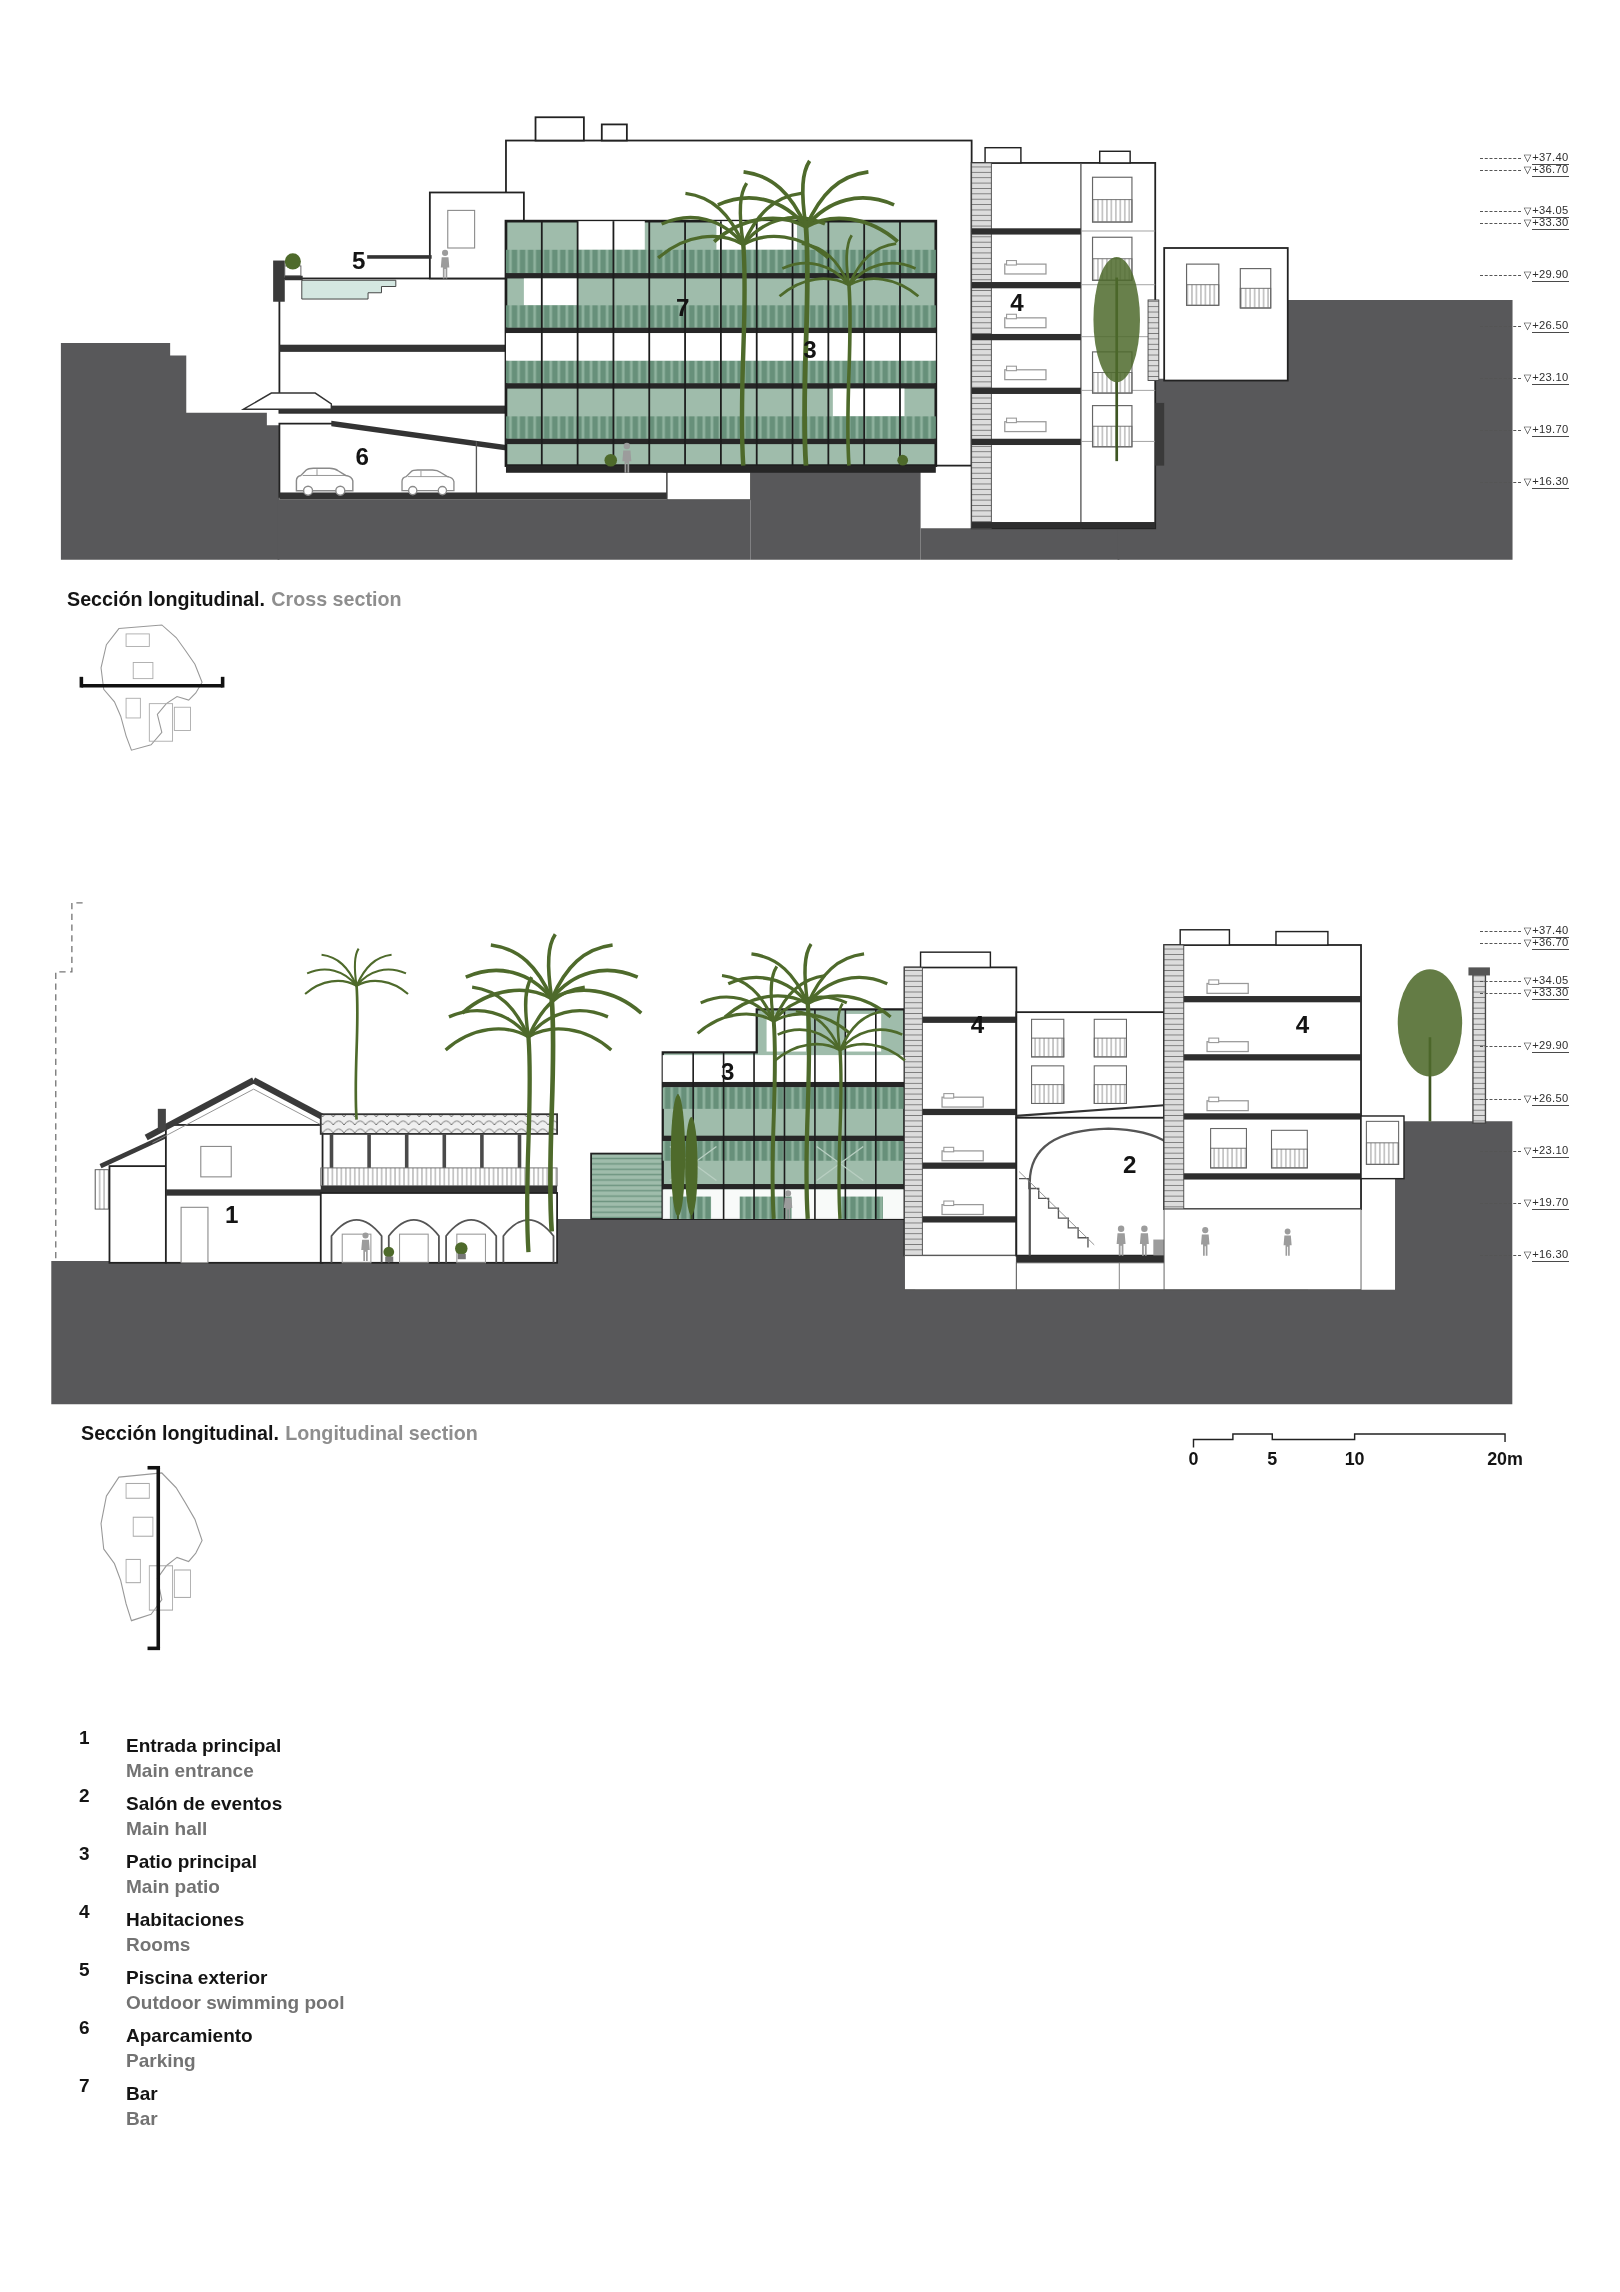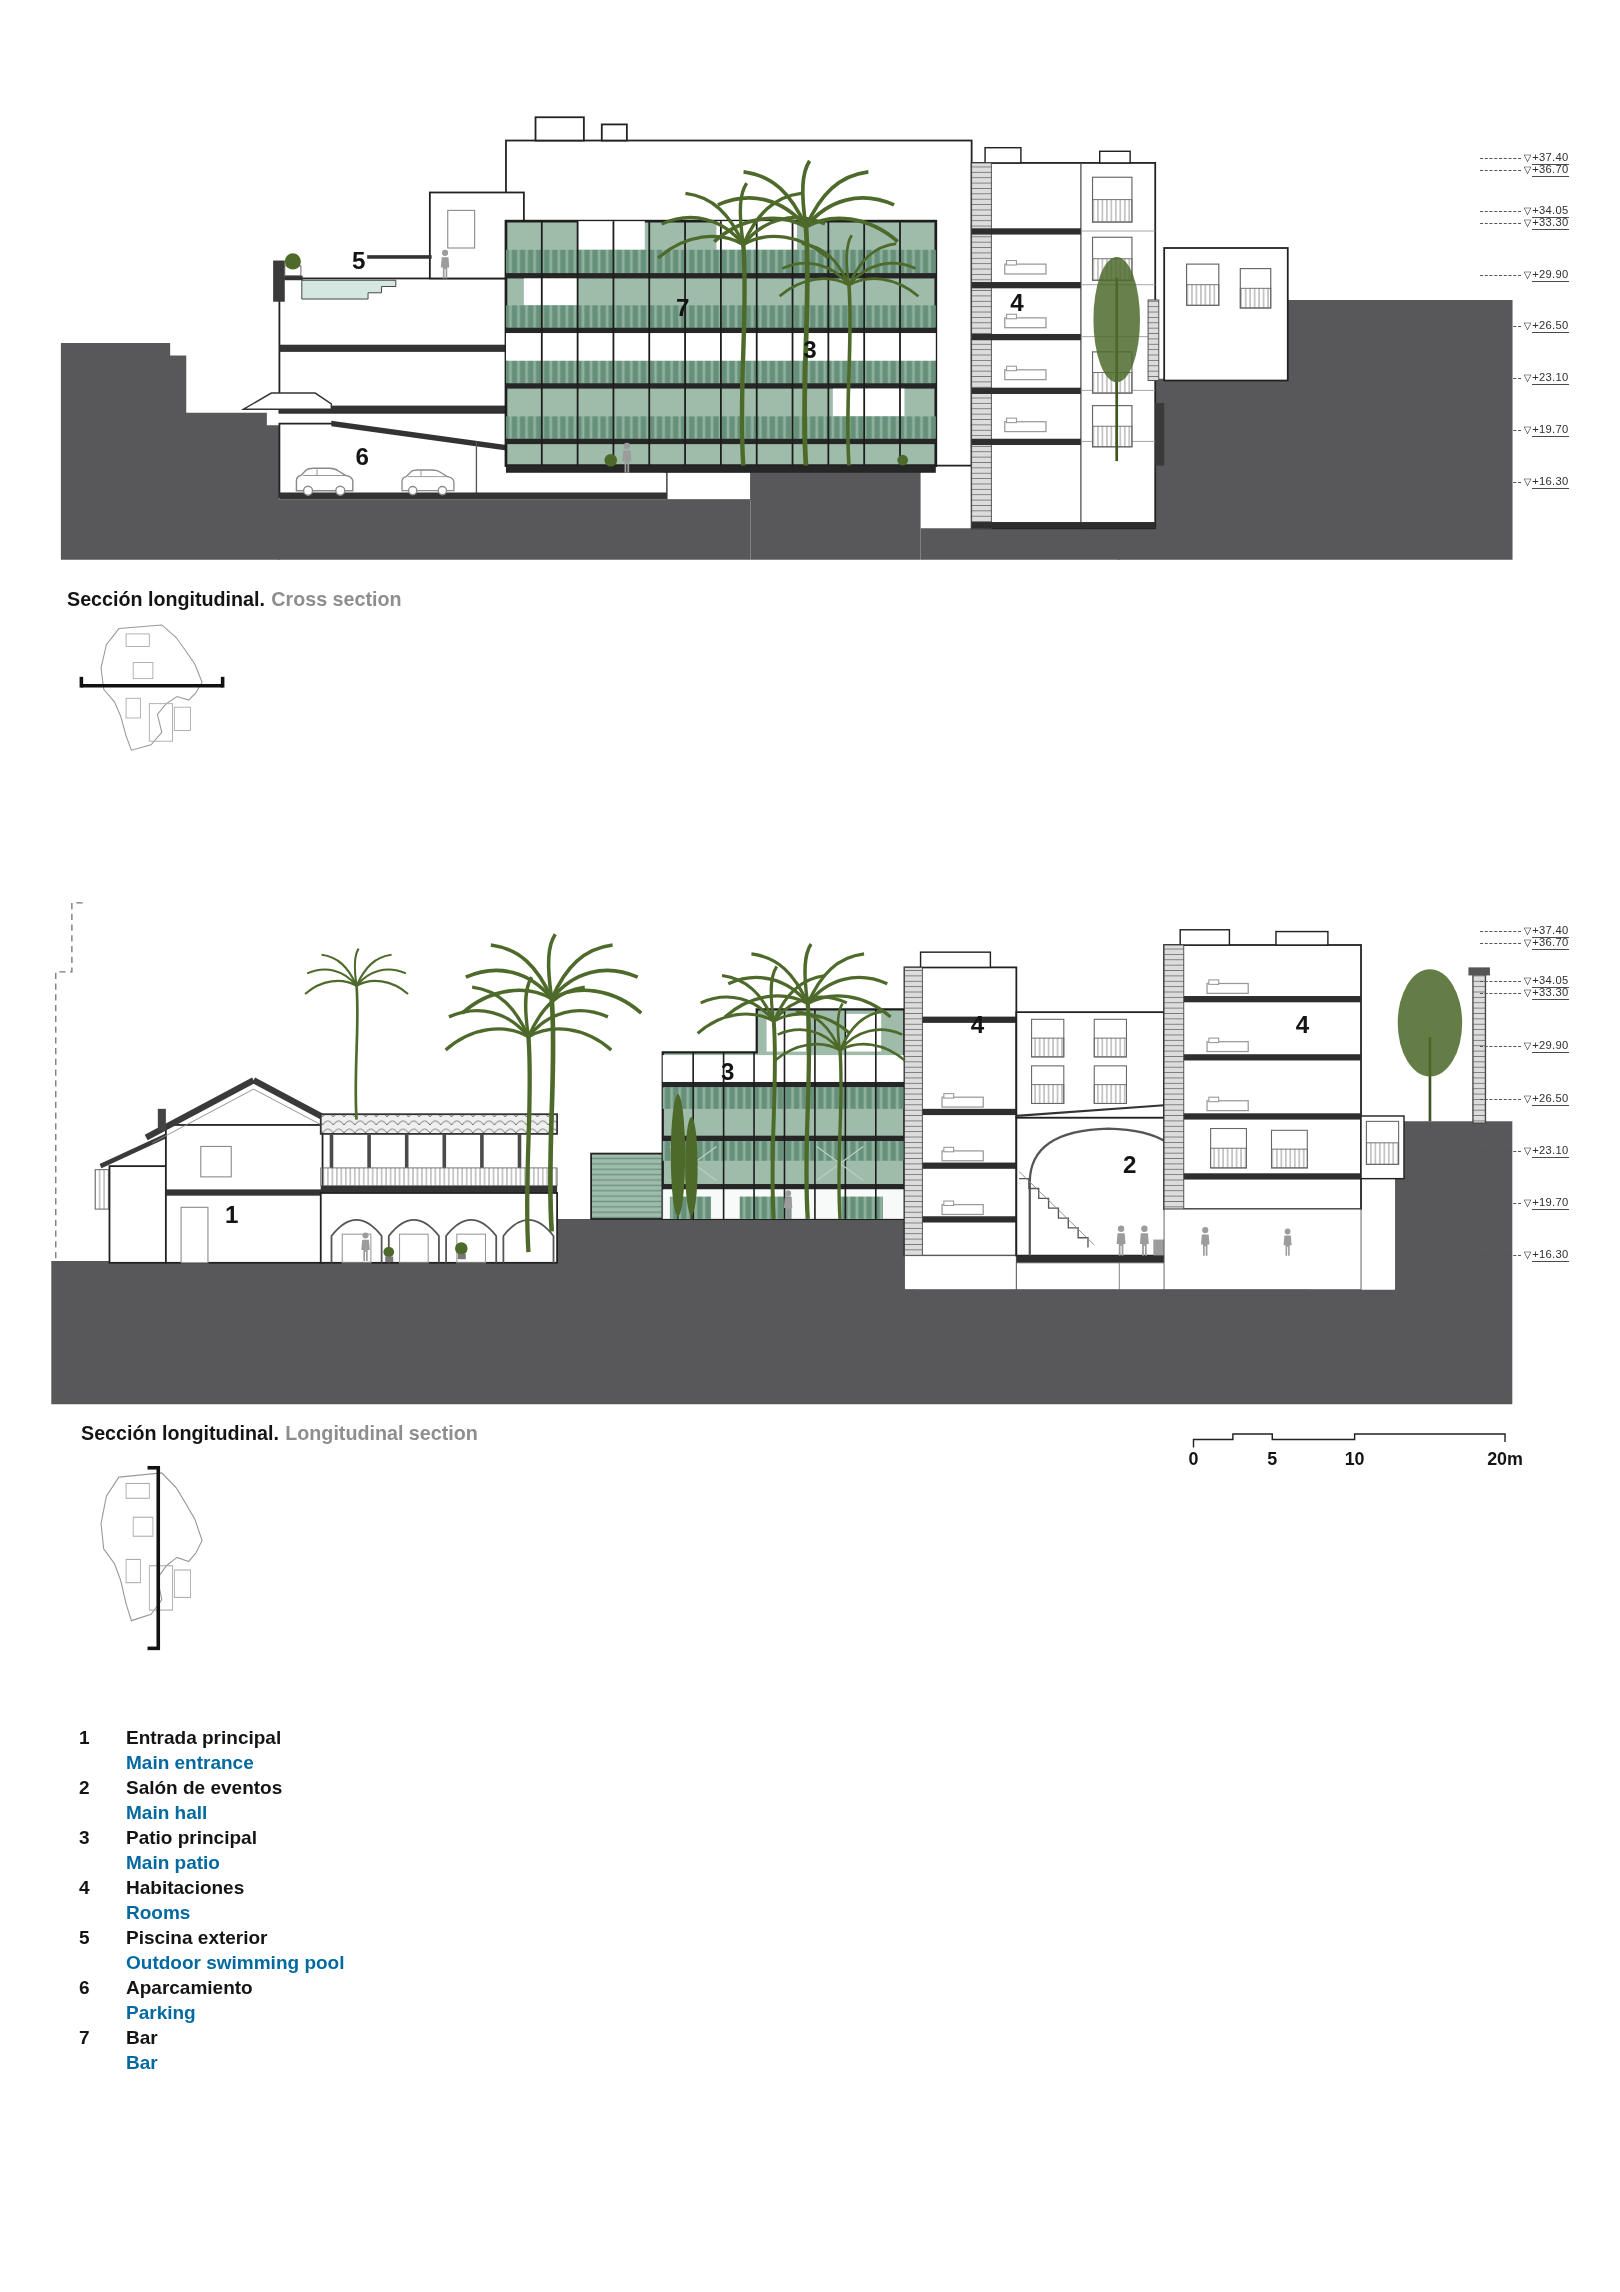--- a/index.html
+++ b/index.html
@@ -14,22 +14,22 @@
   .elev{position:absolute;display:flex;align-items:center;height:12.5px;}
   .elev .dash{width:41px;height:0;border-top:1.4px dashed #555;margin-right:2.7px;}
   .elev .tri{font-size:9.9px;color:#2e2e2e;line-height:9.9px;margin-right:0.9px;}
   .elev .val{font-size:11.2px;color:#2e2e2e;line-height:11.6px;border-bottom:1.1px solid #4a4a4a;
              letter-spacing:0.3px;}
   
   .legend{position:absolute;}
   .leg-item{display:flex;}
   .leg-num{width:47px;font-weight:700;font-size:19px;color:#141414;line-height:25px;}
   .leg-col{display:flex;flex-direction:column;}
-  .leg-es{font-weight:700;font-size:19px;color:#141414;line-height:25px;white-space:nowrap;}
-  .leg-en{font-weight:700;font-size:19px;color:#0369a1;line-height:25px;white-space:nowrap;}
+  .leg-es{font-weight:700;font-size:19px;color:#141414;line-height:25px;white-space:nowrap;margin-top:8px;}
+  .leg-en{font-weight:700;font-size:19px;color:#737373;line-height:25px;white-space:nowrap;}
   
   .scale-label{font-weight:700;font-size:20px;fill:#141414;}
   .draw-label{font-weight:700;font-size:27px;fill:#141414;}
 </style>
 </head>
 <body>
 
 <div id="canvas">
 
   <svg class="abs" style="left:0;top:85px" width="1620" height="506" viewBox="0 0 1809 565">

